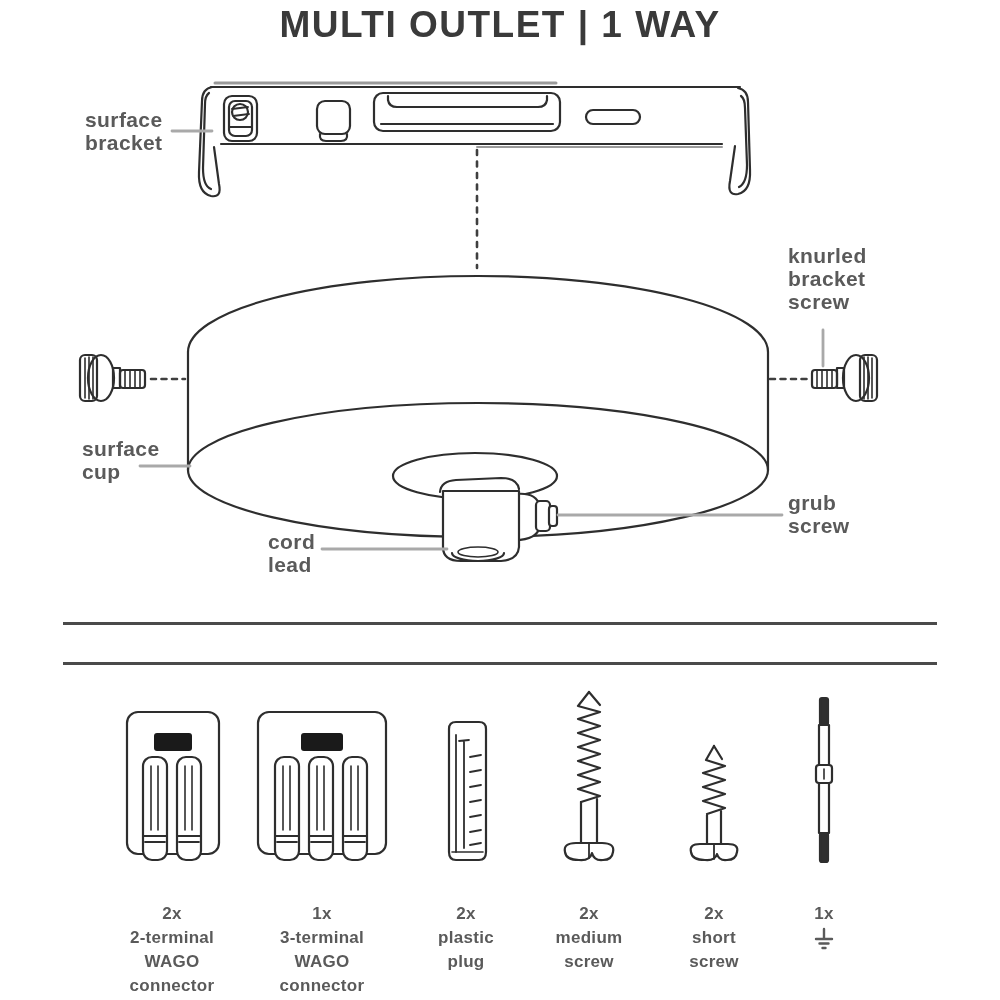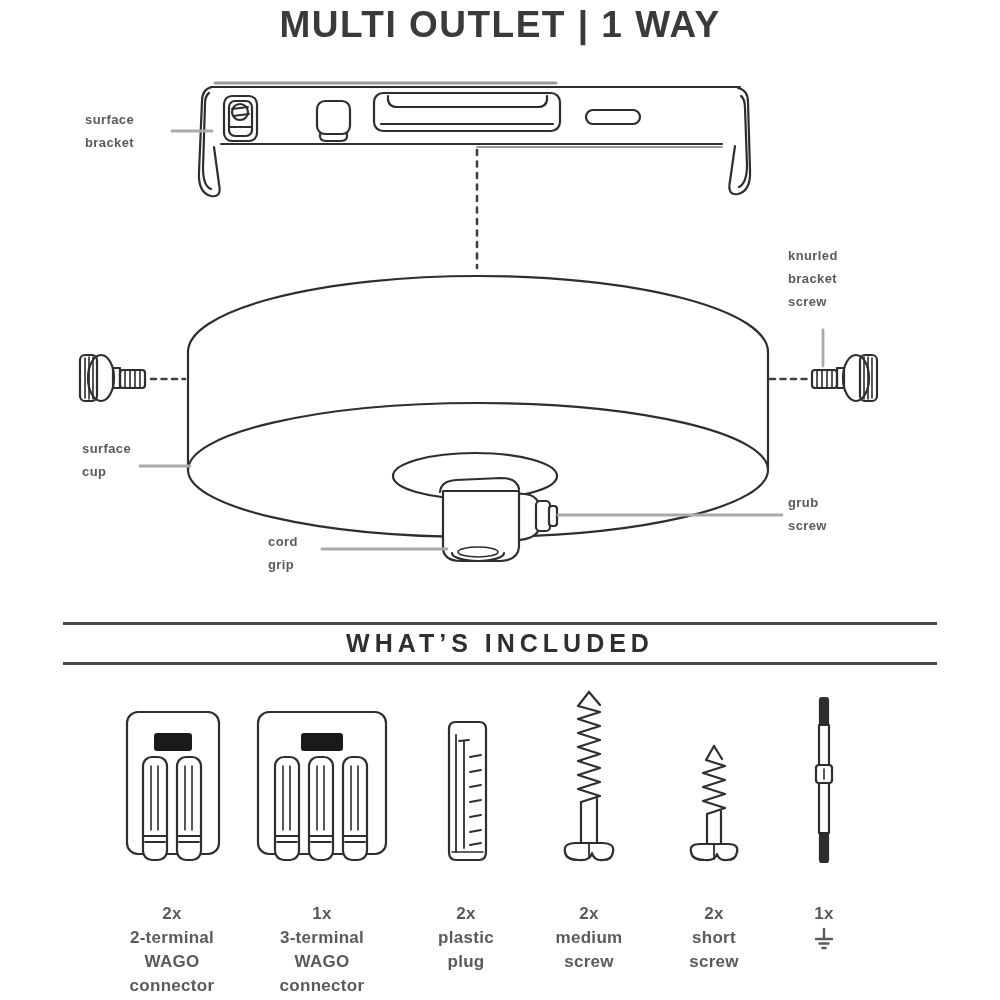--- a/index.html
+++ b/index.html
@@ -1,20 +1,20 @@
 <!DOCTYPE html>
 <html><head>
 <meta charset="utf-8">
 <style>
   html,body{margin:0;padding:0;background:#ffffff;}
   .canvas{position:relative;width:1000px;height:1000px;background:#ffffff;overflow:hidden;
           font-family:"Liberation Sans","DejaVu Sans",sans-serif;}
   .title{position:absolute;left:0;top:4px;width:1000px;text-align:center;
          font-size:37px;font-weight:700;letter-spacing:1.5px;color:#3a3a3a;}
-  .lbl{position:absolute;font-size:13px;line-height:23px;font-weight:700;
+  .lbl{position:absolute;font-size:21px;line-height:23px;font-weight:700;
        color:#5a5a5a;letter-spacing:.4px;white-space:pre-line;}
   .diagram-svg{position:absolute;left:0;top:0;}
   .rule{position:absolute;left:63px;width:874px;height:3px;background:#4a4a4a;}
   .heading{position:absolute;left:0;top:629px;width:1000px;text-align:center;
            font-size:25px;font-weight:700;letter-spacing:5px;color:#2f2f2f;}
   .caption{position:absolute;top:902px;width:150px;text-align:center;
            font-size:17px;line-height:24px;font-weight:700;color:#5a5a5a;
            letter-spacing:.3px;}
   .caption .nm{white-space:pre-line;}
   .earth{display:block;margin:1px auto 0 auto;}
@@ -189,26 +189,25 @@
   </svg>
 
   <div class="lbl" style="left:85px;top:108px;">surface
 bracket</div>
   <div class="lbl" style="left:788px;top:244px;">knurled
 bracket
 screw</div>
   <div class="lbl" style="left:82px;top:437px;">surface
 cup</div>
   <div class="lbl" style="left:268px;top:530px;">cord
-grip</div>
+lead</div>
   <div class="lbl" style="left:788px;top:491px;">grub
 screw</div>
 
   <div class="rule" style="top:622px;"></div>
-  <div class="heading">WHAT’S INCLUDED</div>
   <div class="rule" style="top:662px;"></div>
 
   <div class="caption" style="left:97px;">
     <div class="qt">2x</div>
     <div class="nm">2-terminal
 WAGO
 connector</div>
   </div>
   <div class="caption" style="left:247px;">
     <div class="qt">1x</div>

